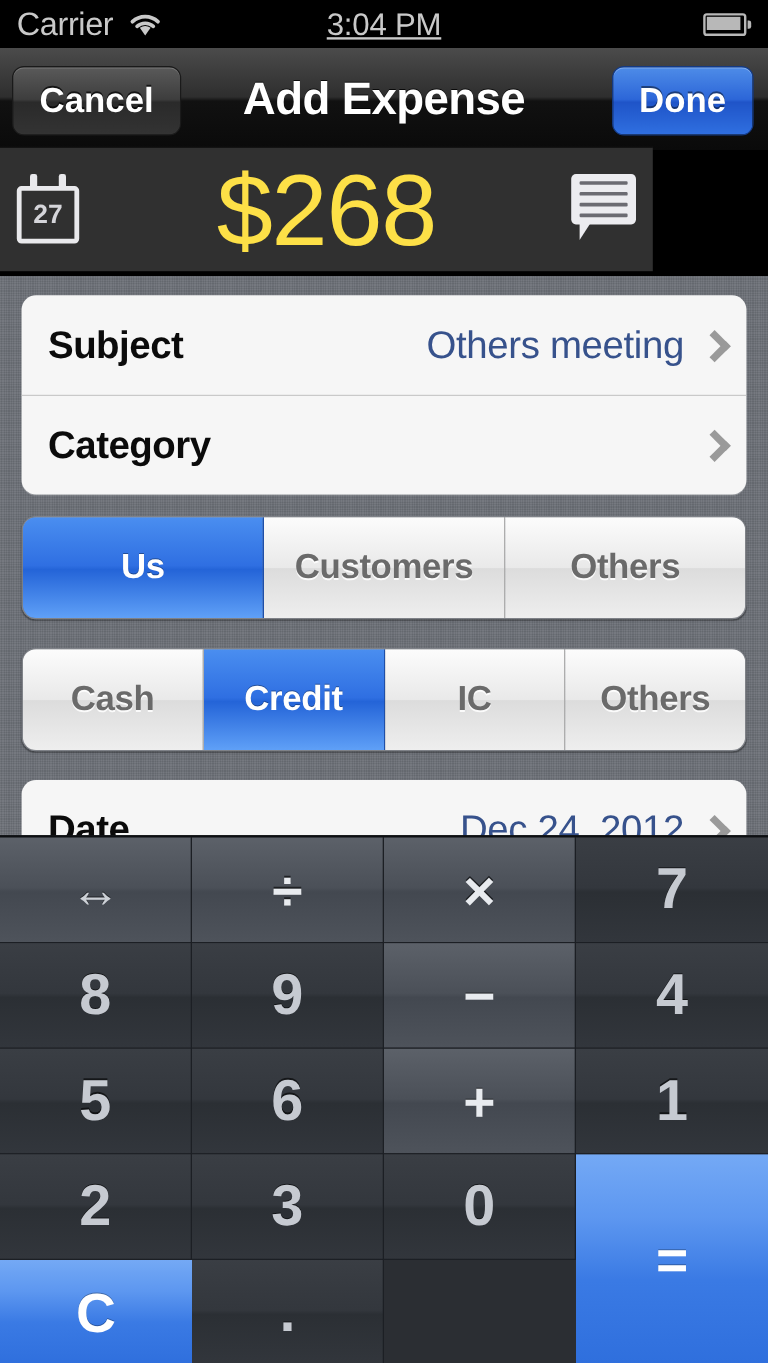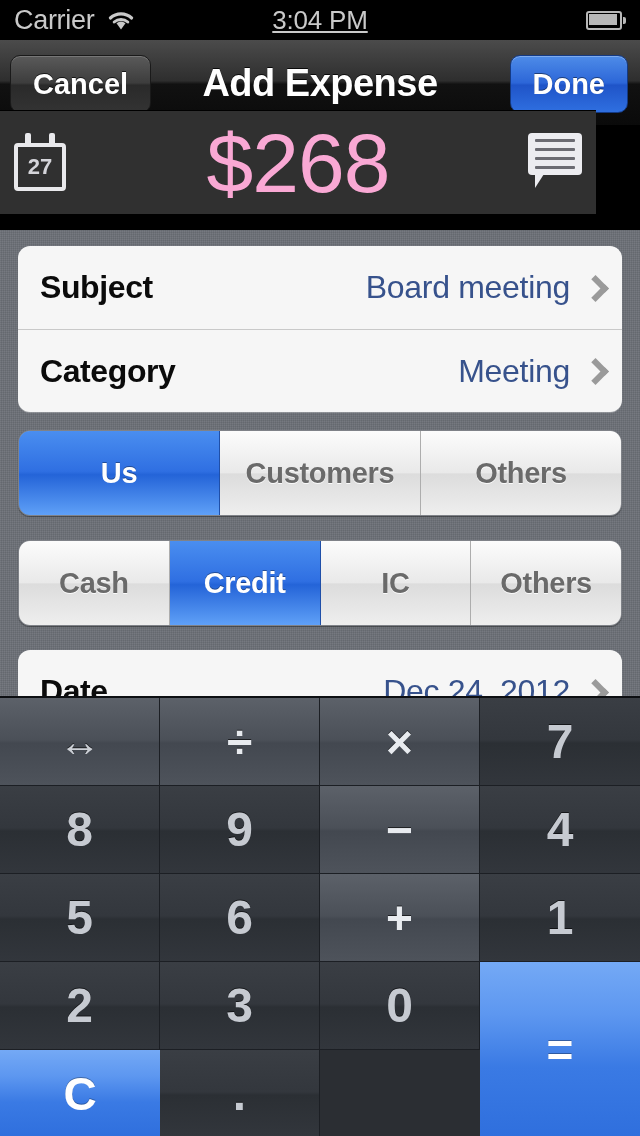--- a/index.html
+++ b/index.html
@@ -88,29 +88,29 @@
     display:flex; align-items:center; justify-content:center;
     background:linear-gradient(to bottom,#4e8ce8 0%,#2c66d8 48%,#1f54c8 52%,#2f6fe0 100%);
     border:1px solid #143a84; border-radius:10px;
     color:#fff; font-size:29px; font-weight:bold;
     text-shadow:0 -1px 0 rgba(0,0,0,0.45);
     box-shadow:inset 0 1px 0 rgba(255,255,255,0.28);
   }
 
   
   #amount-bar {
-    position:absolute; top:110px; left:0;
-    width:596px; height:104px;
+    position:absolute; top:122px; left:0;
+    width:544px; height:104px;
     background:#303030;
     border-top:1px solid #000;
   }
   #amount-value {
     position:absolute; left:0; right:0; top:0; height:104px;
     display:flex; align-items:center; justify-content:center;
-    color:#f9a8d4; font-size:84px; font-weight:300;
+    color:#fde047; font-size:84px; font-weight:300;
     letter-spacing:-1px;
   }
   #date-icon-button {
     position:absolute; left:14px; top:22px;
     width:52px; height:58px;
   }
   .cal-ring {
     position:absolute; top:0; width:6px; height:14px;
     background:#e9e9ec; border-radius:2px;
   }
@@ -318,28 +318,27 @@
       <div class="bubble-tail"></div>
     </div>
   </div>
 
   <div id="content">
 
     <div id="field-group">
       <div class="field-row">
         <span class="field-label">Subject</span>
         <span class="field-right">
-          <span class="field-value">Board meeting</span>
+          <span class="field-value">Others meeting</span>
           <span class="chevron"></span>
         </span>
       </div>
       <div class="field-row">
         <span class="field-label">Category</span>
         <span class="field-right">
-          <span class="field-value">Meeting</span>
           <span class="chevron"></span>
         </span>
       </div>
     </div>
 
     <div class="segmented" id="segmented-payer">
       <div class="seg selected">Us</div>
       <div class="seg">Customers</div>
       <div class="seg">Others</div>
     </div>

